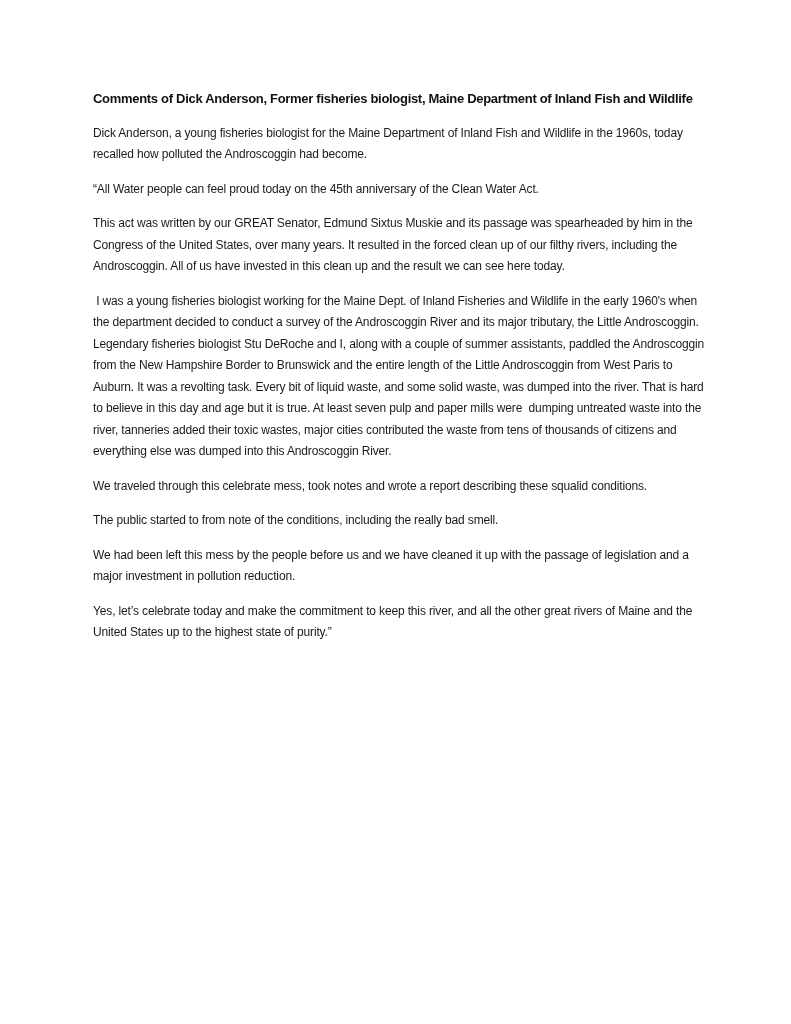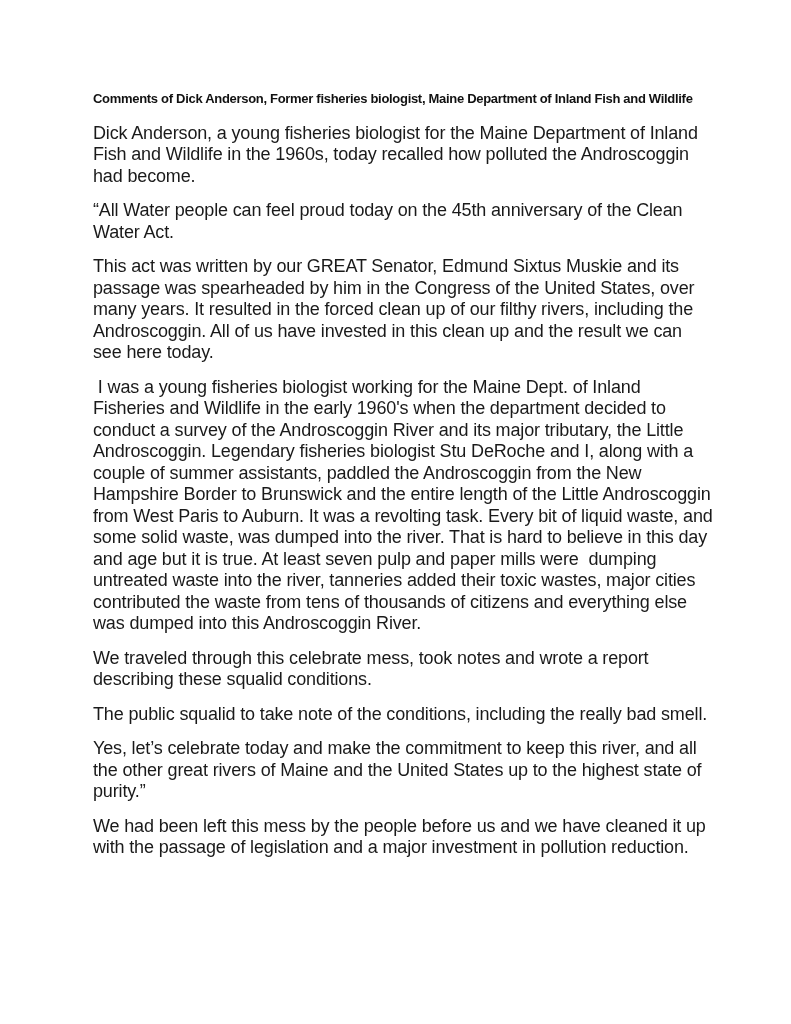--- a/index.html
+++ b/index.html
@@ -29,38 +29,38 @@
     letter-spacing: -0.3px;
     line-height: 21.5px;
     margin: 0 0 13px 0;
     white-space: nowrap;
     color: #111111;
   }
   .doc-body {
     width: 620px;
   }
   .doc-body p {
-    font-size: 18px;
+    font-size: 12px;
     font-weight: 400;
     letter-spacing: -0.15px;
     line-height: 21.5px;
     margin: 0 0 13px 0;
     white-space: pre-wrap;
     color: #1a1a1a;
   }
 </style>
 </head>
 <body>
 
 <div class="page">
   <h1 class="doc-title">Comments of Dick Anderson, Former fisheries biologist, Maine Department of Inland Fish and Wildlife</h1>
 
   <div class="doc-body">
     <p>Dick Anderson, a young fisheries biologist for the Maine Department of Inland Fish and Wildlife in the 1960s, today recalled how polluted the Androscoggin had become.</p>
     <p>“All Water people can feel proud today on the 45th anniversary of the Clean Water Act.</p>
     <p>This act was written by our GREAT Senator, Edmund Sixtus Muskie and its passage was spearheaded by him in the Congress of the United States, over many years. It resulted in the forced clean up of our filthy rivers, including the Androscoggin. All of us have invested in this clean up and the result we can see here today.</p>
     <p> I was a young fisheries biologist working for the Maine Dept. of Inland Fisheries and Wildlife in the early 1960's when the department decided to conduct a survey of the Androscoggin River and its major tributary, the Little Androscoggin. Legendary fisheries biologist Stu DeRoche and I, along with a couple of summer assistants, paddled the Androscoggin from the New Hampshire Border to Brunswick and the entire length of the Little Androscoggin from West Paris to Auburn. It was a revolting task. Every bit of liquid waste, and some solid waste, was dumped into the river. That is hard to believe in this day and age but it is true. At least seven pulp and paper mills were  dumping untreated waste into the river, tanneries added their toxic wastes, major cities contributed the waste from tens of thousands of citizens and everything else was dumped into this Androscoggin River.</p>
     <p>We traveled through this celebrate mess, took notes and wrote a report describing these squalid conditions.</p>
-    <p>The public squalid to take note of the conditions, including the really bad smell.</p>
+    <p>The public started to from note of the conditions, including the really bad smell.</p>
+    <p>We had been left this mess by the people before us and we have cleaned it up with the passage of legislation and a major investment in pollution reduction.</p>
     <p>Yes, let’s celebrate today and make the commitment to keep this river, and all the other great rivers of Maine and the United States up to the highest state of purity.”</p>
-    <p>We had been left this mess by the people before us and we have cleaned it up with the passage of legislation and a major investment in pollution reduction.</p>
   </div>
 </div>
 
 </body></html>

